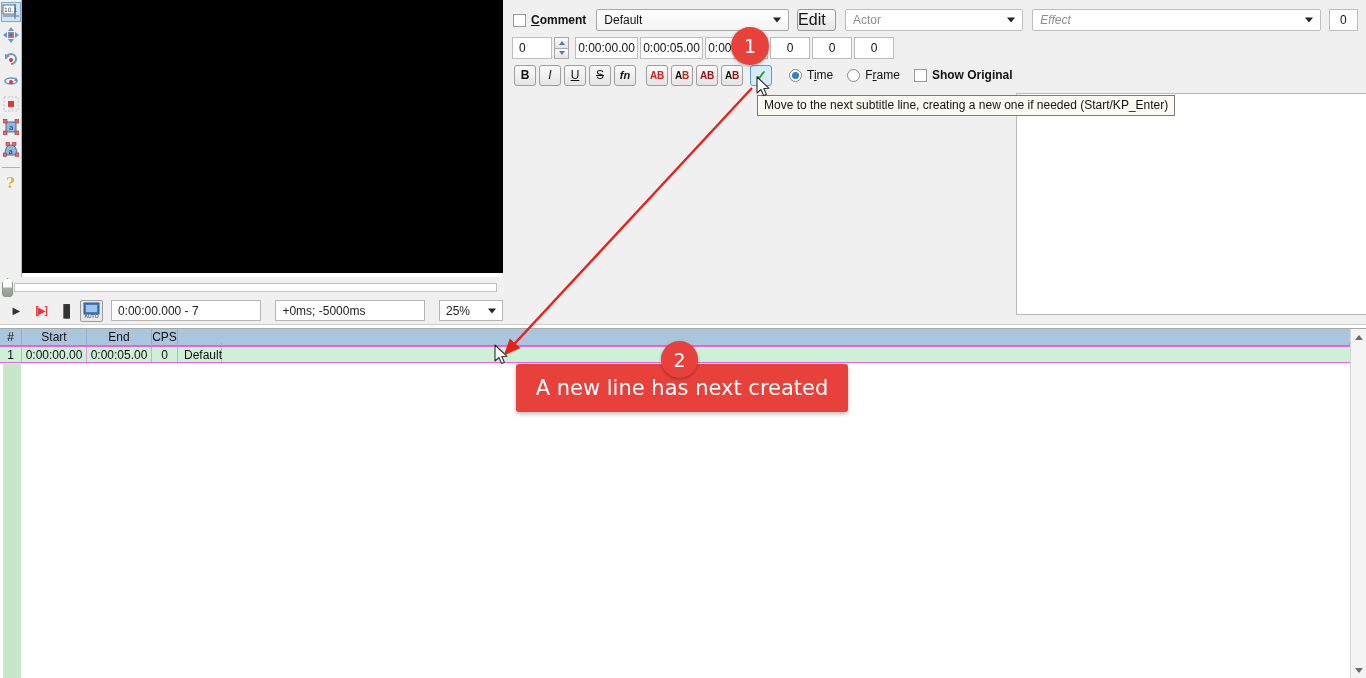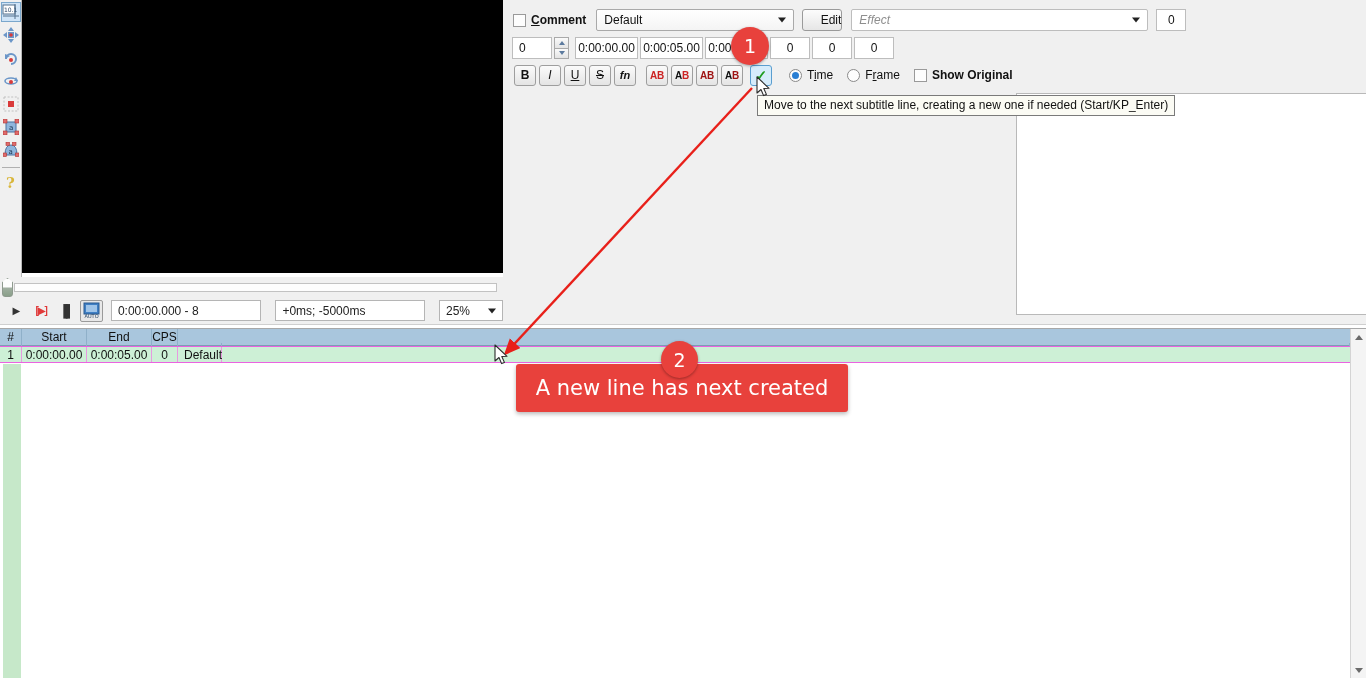--- a/index.html
+++ b/index.html
@@ -119,21 +119,21 @@
     display: flex; align-items: center; padding: 0 20px 0 7px;
     font-size: 12px; color: #111; border-radius: 2px;
   }
   .combo .caret { position: absolute; right: 7px; top: 50%; transform: translateY(-50%); }
   .combo.plain { background: #ffffff; border: 1px solid #bdbdbd; }
   .combo.plain .ph { color: #8e8e8e; }
   .btn {
     height: 22px; border: 1px solid #9a9a9a;
     background: linear-gradient(to bottom,#fcfcfc,#e6e6e6);
     border-radius: 3px; display: flex; align-items: center;
-    justify-content: flex-end; padding: 0 12px; font-size: 12px; color: #111;
+    justify-content: flex-start; padding: 0 12px; font-size: 16px; color: #111;
   }
   .numbox {
     height: 22px; border: 1px solid #bdbdbd; background: #ffffff;
     display: flex; align-items: center; justify-content: center;
     font-size: 12px; color: #111;
   }
 
   
   #row-times { left: 512px; top: 36px; height: 24px; }
   .tfield {
@@ -376,21 +376,21 @@
       <span style="font-size:12px;letter-spacing:-2px;">▐▌</span>
     </div>
     <div class="pb-btn framed">
       <svg width="17" height="17" viewBox="0 0 17 17">
         <rect x="1" y="1" width="15" height="11" fill="#3f7fc4" stroke="#2a5a90"></rect>
         <rect x="3" y="3" width="11" height="7" fill="#9fc4e8"></rect>
         <text x="1.5" y="16" font-size="5" fill="#1b3a5c" font-family="DejaVu Sans, sans-serif">AUTO</text>
       </svg>
     </div>
     <div class="pb-field" id="pb-time">
-      <span>0:00:00.000 - 8</span>
+      <span>0:00:00.000 - 7</span>
     </div>
     <div class="pb-field" id="pb-offset">
       <span>+0ms; -5000ms</span>
     </div>
     <div class="pb-field" id="pb-zoom">
       <span>25%</span>
       <span class="caret"></span>
     </div>
   </div>
 
@@ -398,20 +398,24 @@
 
     <div class="row" id="row-meta">
       <span class="chk"></span>
       <span class="chk-label"><u>C</u>omment</span>
       <div class="combo" style="width:198px;margin-left:10px;">
         <span>Default</span>
         <span class="caret"></span>
       </div>
       <div class="btn" style="margin-left:8px;width:40px;padding:0;">
         <span>Edit</span>
+      </div>
+      <div class="combo plain" style="width:183px;margin-left:9px;">
+        <span class="ph">Actor</span>
+        <span class="caret"></span>
       </div>
       <div class="combo plain" style="width:297px;margin-left:9px;font-style:italic;">
         <span class="ph">Effect</span>
         <span class="caret"></span>
       </div>
       <div class="numbox" style="width:30px;margin-left:8px;">
         <span>0</span>
       </div>
     </div>
 

